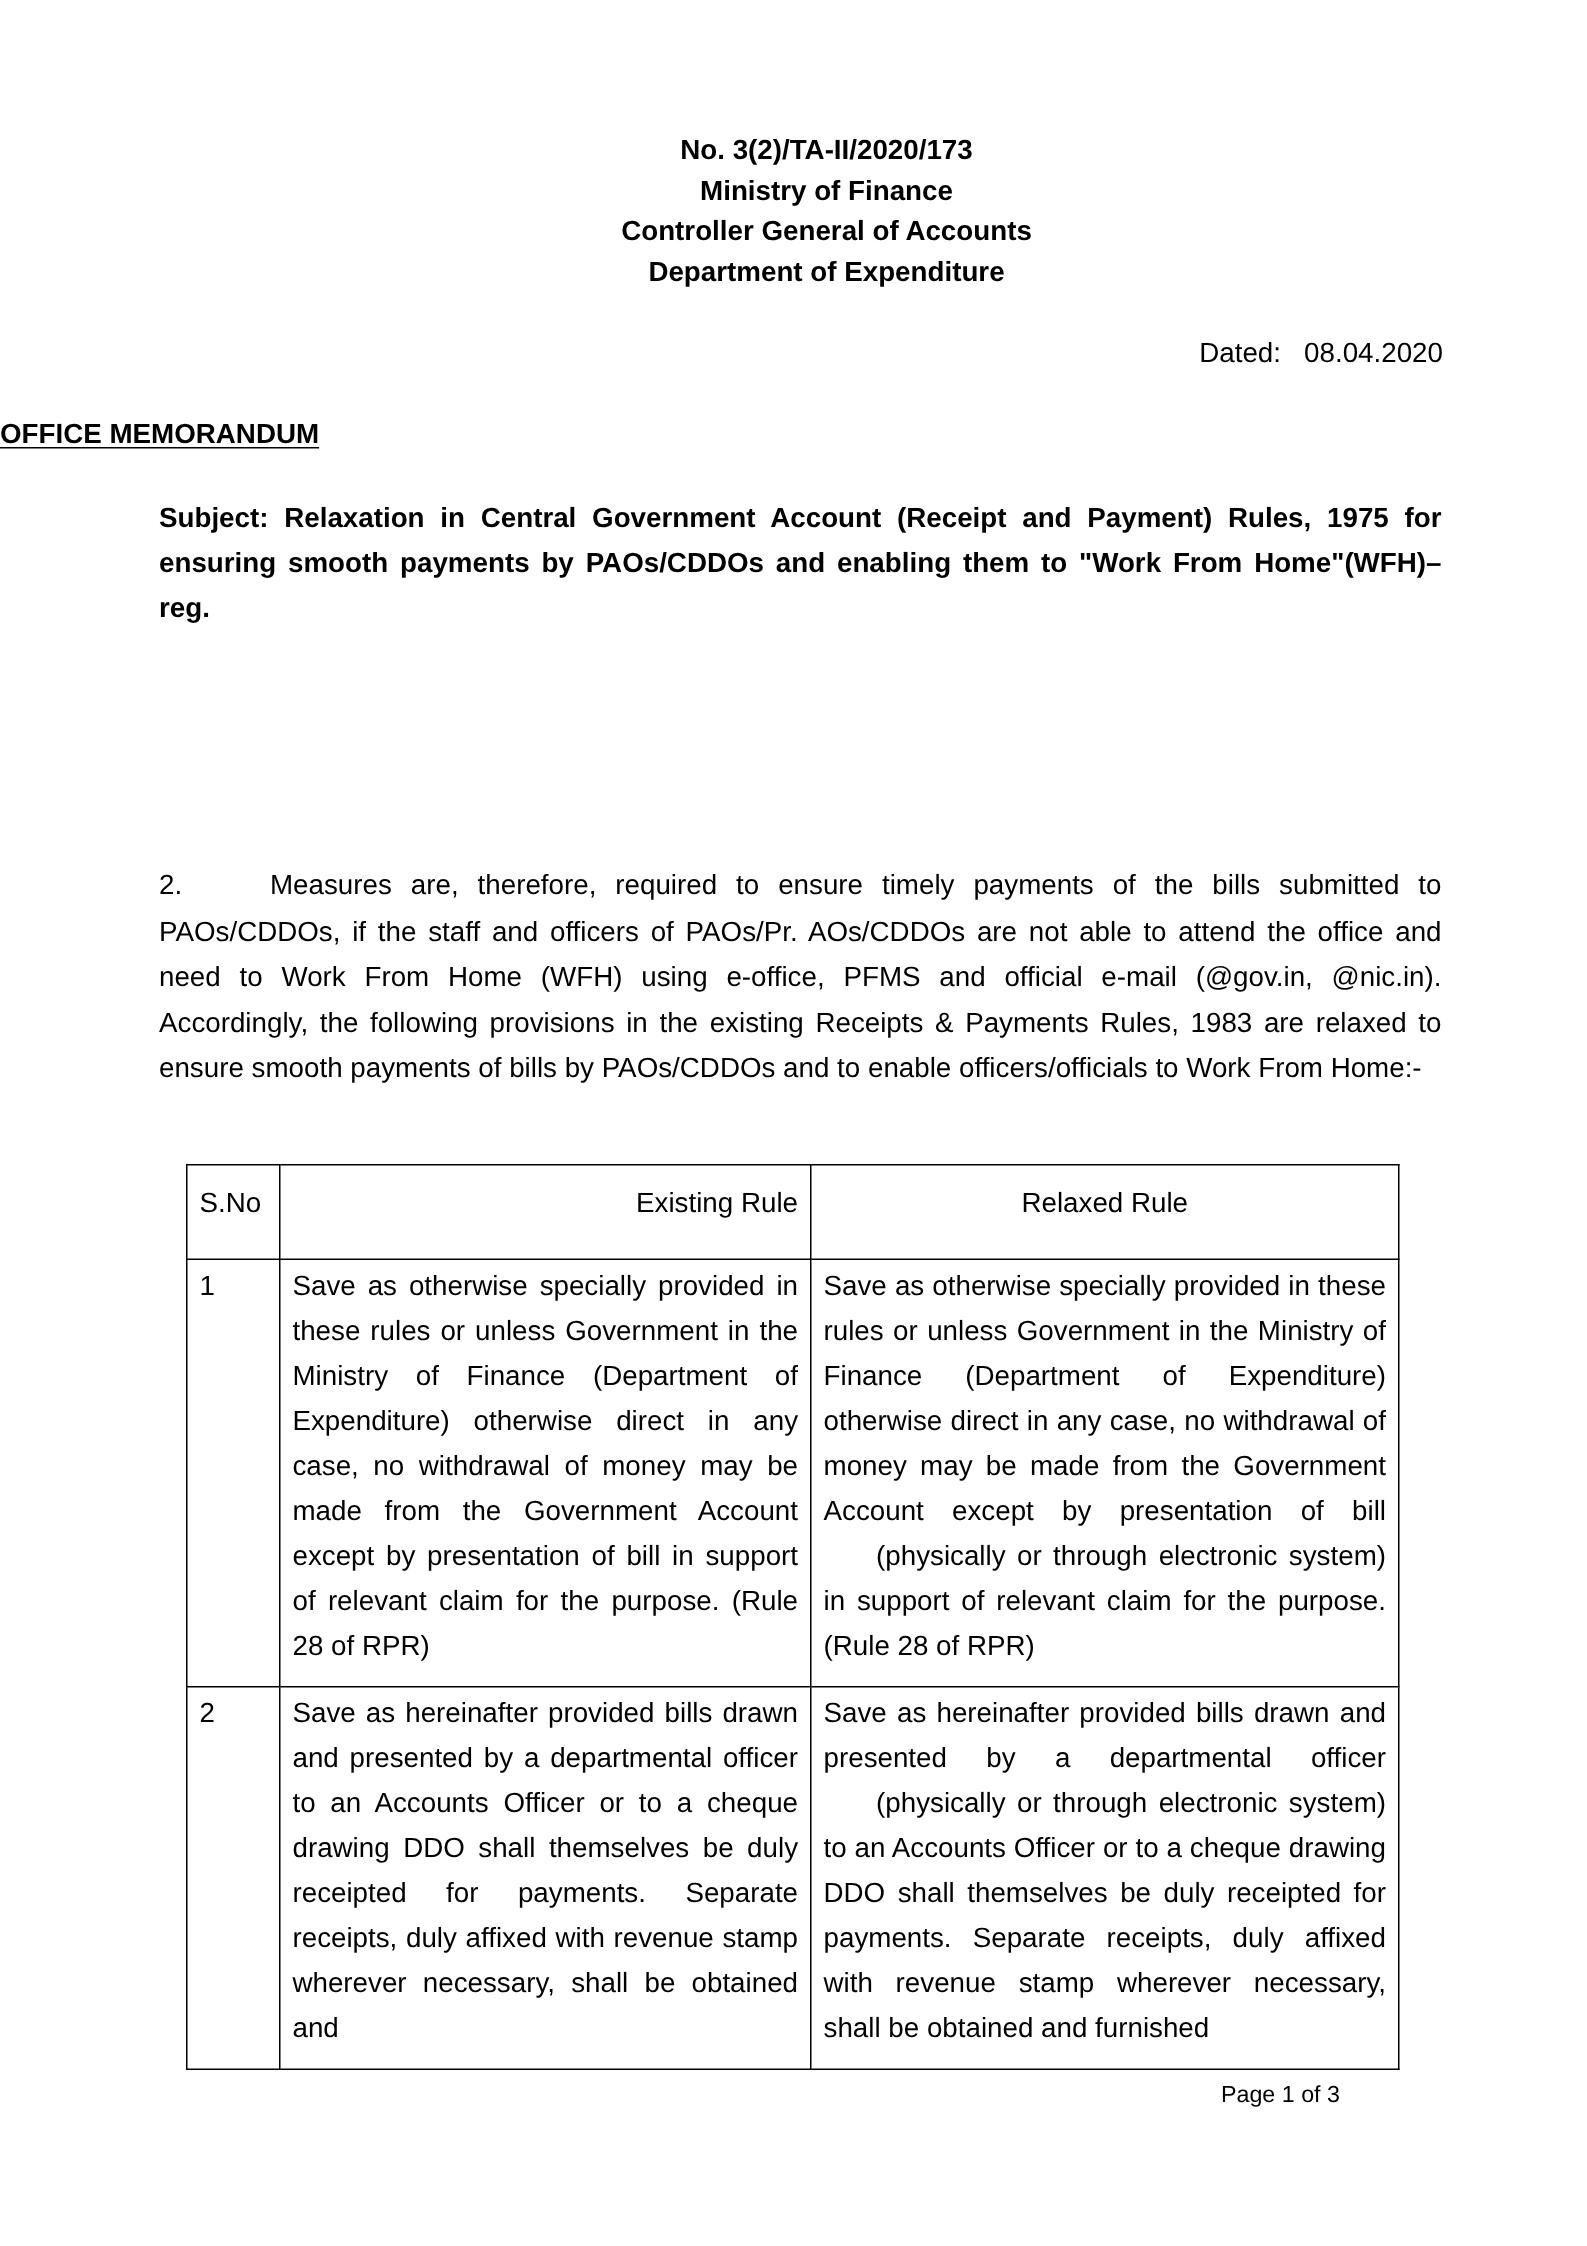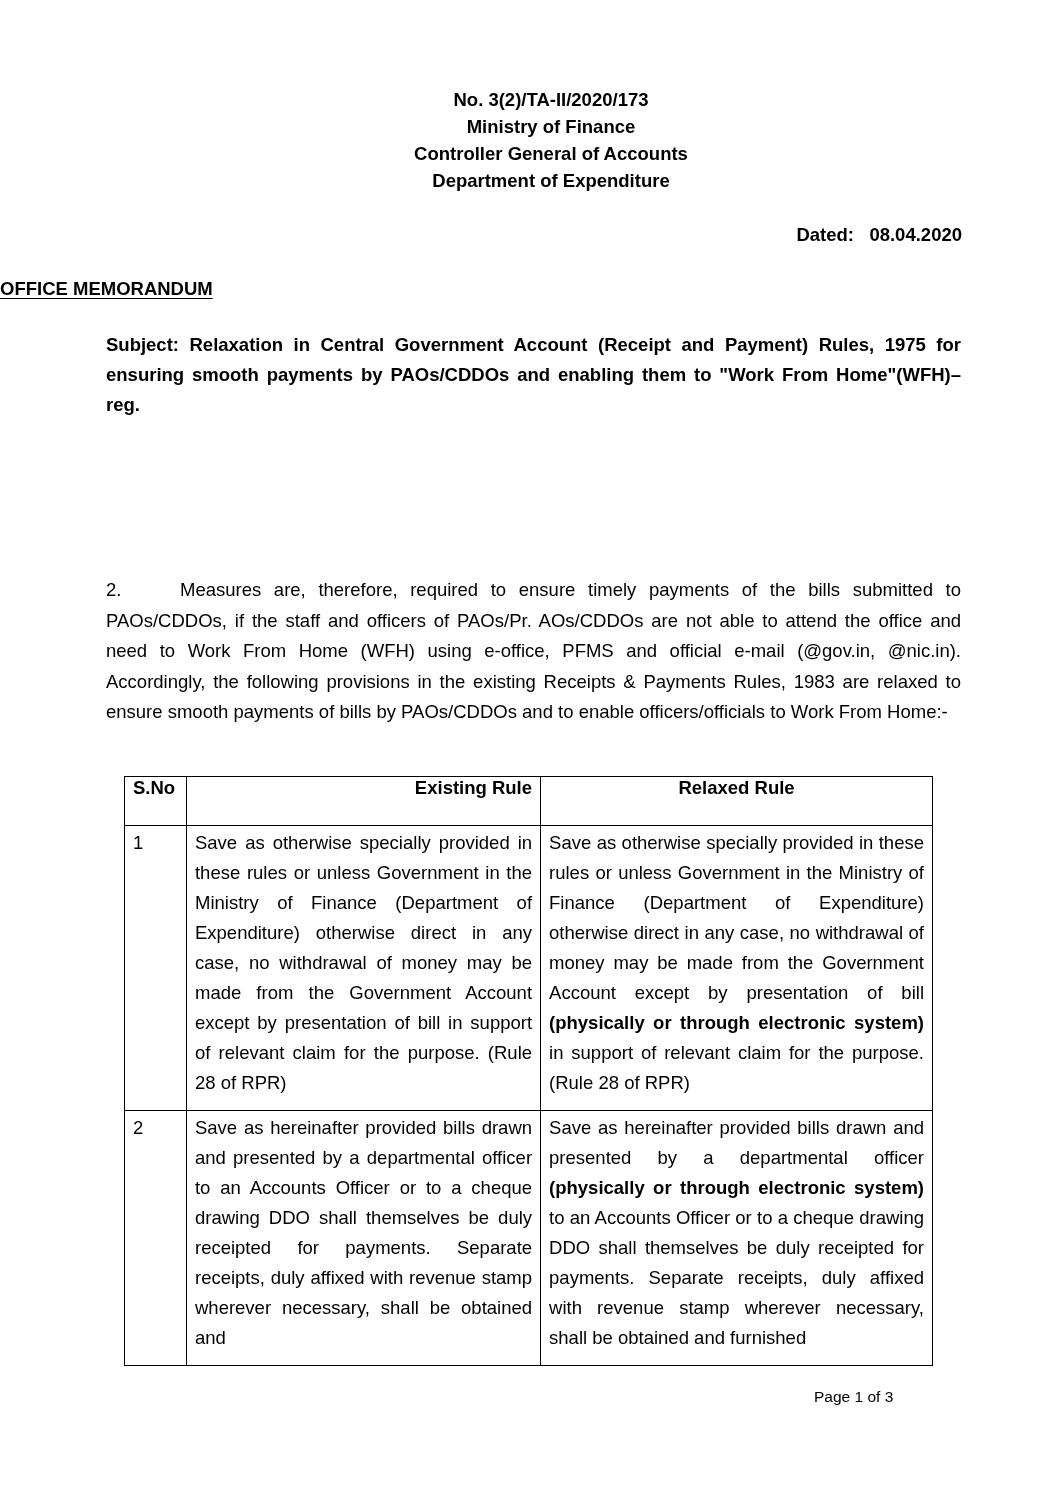--- a/index.html
+++ b/index.html
@@ -1,38 +1,38 @@
 <!DOCTYPE html>
 <html><head>
   <meta charset="utf-8">
   <style>
     html, body { margin: 0; padding: 0; background: #ffffff; }
     body { width: 1058px; height: 1497px; position: relative; overflow: hidden;
            font-family: "Liberation Sans", "DejaVu Sans", sans-serif; color: #000; }
     .page { position: absolute; left: 0; top: 0; width: 1058px; height: 1497px; background: #fff; }
     .hdr { position: absolute; left: 0; width: 1058px; text-align: center; font-weight: bold; font-size: 18.5px; line-height: 27px; margin-left: 22px; }
     .hdr div { white-space: nowrap; }
-    .dated { position: absolute; left: 780px; top: 224px; width: 182px; text-align: right; font-weight: bold; font-size: 18.5px; white-space: pre; }
+    .dated { position: absolute; left: 780px; top: 224px; width: 182px; text-align: right; font-weight: normal; font-size: 18.5px; white-space: pre; }
     .om { position: absolute; left: 0; top: 278px; width: 1058px; text-align: left; font-weight: bold; font-size: 18.5px; text-decoration: underline; text-underline-offset: 3px; }
     .subject { position: absolute; left: 106px; top: 330px; width: 855px; font-weight: bold; font-size: 18.5px; line-height: 30px; text-align: justify; }
     .para { position: absolute; left: 106px; width: 855px; font-size: 18.5px; line-height: 30.5px; text-align: justify; }
     .p1 { top: 460px; text-indent: 68px; }
     .p2 { top: 575px; }
     .p2 .num { display: inline-block; width: 74px; }
     table.rules { position: absolute; left: 124px; top: 776px; width: 809px; border-collapse: collapse; font-size: 18.5px; }
     table.rules td, table.rules th { border: 1.5px solid #000; vertical-align: top; padding: 0 8px; }
-    table.rules th { font-weight: bold; height: 48px; padding-top: 0; }
+    table.rules th { font-weight: normal; height: 48px; padding-top: 14px; }
     table.rules th.sno { text-align: left; }
     table.rules td { line-height: 30px; padding-top: 2px; padding-bottom: 12px; }
     td.cell-text { text-align: justify; }
     .col-sno { width: 45px; }
     .col-ex { width: 338px; text-align: right; }
     .col-rx { width: 376px; }
     .footer { position: absolute; left: 814px; top: 1388px; width: 142px; text-align: left; font-weight: normal; font-size: 15.5px; }
-    b.emph { font-weight: bold; }
+    b.emph { font-weight: normal; margin-left: 35px; }
   </style>
 </head>
 <body>
 
 <div class="page">
 
   <div class="hdr" style="top:86px;">
     <div>No. 3(2)/TA-II/2020/173</div>
     <div>Ministry of Finance</div>
     <div>Controller General of Accounts</div>

